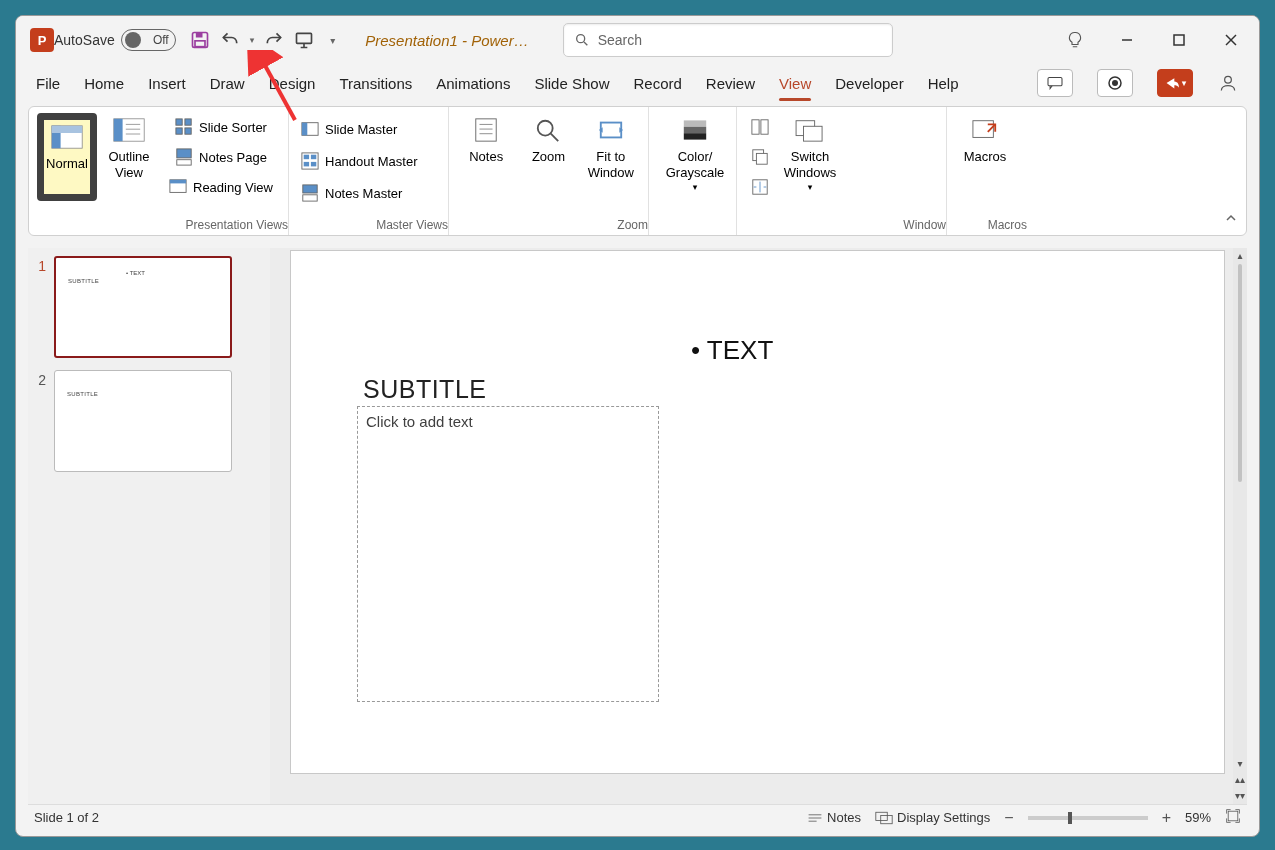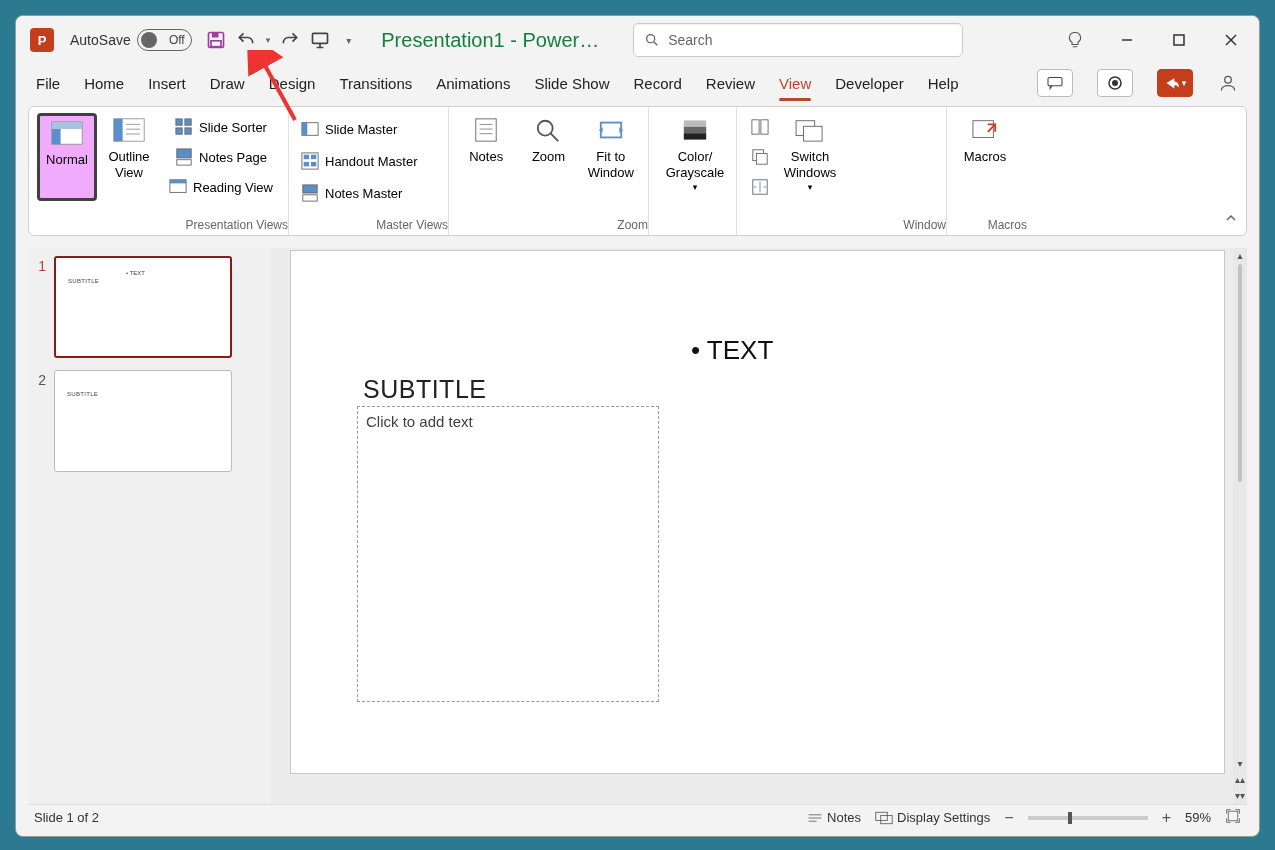--- a/index.html
+++ b/index.html
@@ -1,44 +1,44 @@
 <!DOCTYPE html>
 <html><head>
 <meta charset="utf-8">
 <style>
 * { box-sizing: border-box; margin: 0; padding: 0; font-family: "Segoe UI", Arial, sans-serif; }
 body { background: #2b7a8f; width: 1275px; height: 850px; overflow: hidden; position: relative; }
 .app-window { position: absolute; left: 15px; top: 15px; width: 1245px; height: 822px; background: #f3f3f3; border-radius: 8px; overflow: hidden; border: 1px solid #999; }
 .titlebar { height: 48px; display: flex; align-items: center; padding: 0 8px; background: #f3f3f3; }
 .app-icon { width: 24px; height: 24px; background: #c43e1c; border-radius: 4px; display:flex; align-items:center; justify-content:center; color:#fff; font-weight:bold; font-size:13px; margin-left:6px;}
-.autosave { margin-left: 16px; font-size: 14px; color: #333; text-align: right; }
+.autosave { font-size: 14px; color: #333; text-align: right; }
 .toggle { display:inline-flex; align-items:center; width:55px; height:22px; border:1px solid #666; border-radius:12px; margin-left:6px; background:#f3f3f3; position:relative; }
 .toggle .knob { width:16px; height:16px; background:#666; border-radius:50%; position:absolute; left:3px; }
 .toggle .lbl{ position:absolute; right:6px; font-size:12px; color:#444;margin-left:26px;}
 .qat { display:flex; align-items:center; margin-left:14px; gap:10px; }
 .qat svg, .qat-btn { width:20px; height:20px; }
 .qat-btn{display:flex;align-items:center;}
-.doc-title { margin-left: 30px; font-size: 20px; color: #15803d; }
+.doc-title { margin-left: 30px; font-size: 15px; color: #a16207; font-style: italic; }
 .searchbox { margin-left: 34px; width: 330px; height: 34px; background:#fff; border:1px solid #ccc; border-radius:5px; display:flex; align-items:center; padding:0 10px; box-shadow:0 1px 2px rgba(0,0,0,.08) inset;}
 .searchbox svg{width:16px;height:16px;margin-right:8px;}
 .searchbox span{color:#666; font-size:14px;}
 .titlebar-right{margin-left:auto; display:flex; align-items:center; gap:24px; padding-right:6px;}
 .win-btn{width:28px;height:28px;display:flex;align-items:center;justify-content:center;}
 .ribbon-tabs{display:flex; align-items:center; height:38px; padding:0 20px; gap:24px; font-size:15px; background:#f3f3f3;}
 .ribbon-tabs .tab{color:#222; padding:4px 0; cursor:pointer; position:relative;}
 .ribbon-tabs .tab.active{color:#b7472a;}
 .ribbon-tabs .tab.active::after{content:""; position:absolute; left:0; right:0; bottom:-5px; height:3px; background:#b7472a; border-radius:2px;}
 .ribbon-tabs .spacer{flex:1;}
 .ribbon-tabs .rb-btn{width:36px;height:28px;border:1px solid #bbb; border-radius:4px; display:flex;align-items:center;justify-content:center;background:#fff;}
 .ribbon-tabs .rb-btn.share{background:#c43e1c; border-color:#c43e1c;}
 .ribbon{background:#fff; border:1px solid #d0d0d0; border-radius:6px; margin:4px 12px 6px 12px; height:130px; display:flex; position:relative;}
 .ribbon-group{border-right:1px solid #e1e1e1; padding:6px 8px 4px 8px; display:flex; flex-direction:column; position:relative;}
 .ribbon-group-label{position:absolute; bottom:3px; left:0; right:0; text-align:right; font-size:12px; color:#666;}
 .big-btn{display:flex; flex-direction:column; align-items:center; justify-content:flex-start; width:60px; padding:4px 2px; border-radius:4px; cursor:pointer; font-size:13px; text-align:center; line-height:1.25;}
-.big-btn.selected{background:#f0abfc; border:3px solid #404040;}
+.big-btn.selected{background:#fef9c3; border:7px solid #404040;}
 .big-btn svg, .big-btn .ico{width:32px; height:26px; margin-bottom:6px;}
 .small-btn{display:flex; align-items:center; gap:6px; font-size:13px; padding:3px 4px; cursor:pointer; height:28px;}
 .small-btn svg, .small-btn .sico{width:18px;height:18px;}
 .col{display:flex; flex-direction:column; gap:2px;}
 .row{display:flex; gap:2px;}
 .chk{display:flex; align-items:center; gap:8px; font-size:14px; padding:3px 0;}
 .chk .box{width:15px;height:15px;border:1px solid #888; background:#fff; border-radius:2px;}
 .dialog-launcher{position:absolute; right:4px; bottom:5px; width:12px; height:12px;}
 .collapse-rib{position:absolute; right:8px; bottom:6px;}
 .workspace{position:absolute; left:12px; right:12px; top:232px; bottom:32px; background:#f0f0f0; display:flex;}

